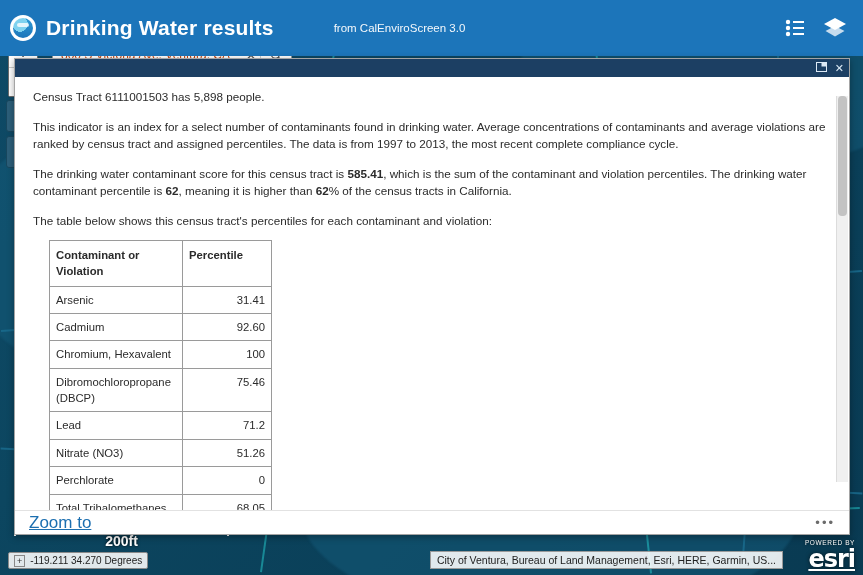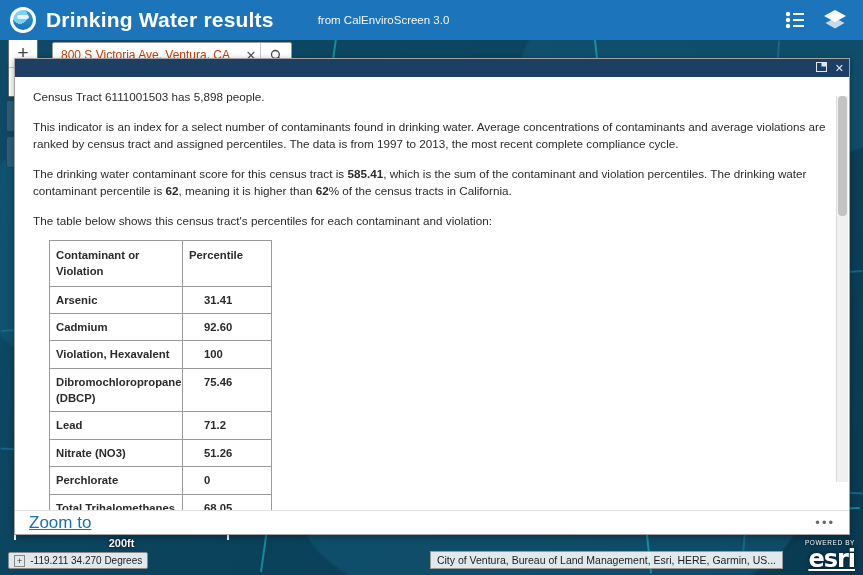--- a/index.html
+++ b/index.html
@@ -33,21 +33,21 @@
     position: absolute;
     border-radius: 50%;
     background: rgba(20, 90, 120, .55);
     filter: blur(1px);
   }
 
   
   #header {
     position: absolute;
     top: 0; left: 0; right: 0;
-    height: 40px;
+    height: 56px;
     background: #1c75ba;
     display: flex;
     align-items: center;
     padding: 0 10px;
     box-sizing: border-box;
     color: #fff;
     z-index: 30;
   }
   #app-logo {
     width: 26px; height: 26px;
@@ -78,21 +78,21 @@
     opacity: .8;
   }
   #app-title {
     font-size: 21px;
     font-weight: bold;
     letter-spacing: .2px;
     white-space: nowrap;
   }
   #app-subtitle {
     font-size: 11.5px;
-    margin-left: 32px;
+    margin-left: 48px;
     opacity: .95;
     white-space: nowrap;
     padding-left: 12px;
   }
   #header-tools {
     margin-left: auto;
     display: flex;
     align-items: center;
     gap: 18px;
     padding-right: 6px;
@@ -224,28 +224,27 @@
     table-layout: fixed;
     margin-left: 16px;
   }
   #contaminant-table th,
   #contaminant-table td {
     border: 1px solid #9a9a9a;
     font-size: 11.3px;
     padding: 5px 6px;
     vertical-align: top;
     color: #2b2b2b;
-    font-weight: bold;
   }
   #contaminant-table th {
     font-weight: bold;
     text-align: left;
     padding: 6px;
   }
-  #contaminant-table td.val { padding-left: 21px; }
+  #contaminant-table td.val { padding-left: 7px; text-align: right; }
   #contaminant-table col.c1 { width: 133px; }
   #contaminant-table col.c2 { width: 89px; }
 
   #popup-scrollbar {
     position: absolute;
     right: 1px; top: 19px;
     width: 11px; bottom: 28px;
     background: #f0f0f0;
     border-left: 1px solid #dcdcdc;
   }
@@ -279,21 +278,21 @@
     font-size: 13px;
     cursor: pointer;
   }
 
   
   #scalebar {
     position: absolute;
     left: 14px; bottom: 26px;
     z-index: 20;
     color: #fff;
-    font-size: 11px;
+    font-size: 14px;
     width: 215px;
   }
   #scalebar-line {
     border-top: 2px solid #ffffff;
     border-left: 2px solid #ffffff;
     border-right: 2px solid #ffffff;
     height: 5px;
   }
   #scalebar-label {
     text-align: center;
@@ -474,21 +473,21 @@
       <tbody>
         <tr>
           <td>Arsenic</td>
           <td class="val">31.41</td>
         </tr>
         <tr>
           <td>Cadmium</td>
           <td class="val">92.60</td>
         </tr>
         <tr>
-          <td>Violation, Hexavalent</td>
+          <td>Chromium, Hexavalent</td>
           <td class="val">100</td>
         </tr>
         <tr>
           <td>Dibromochloropropane (DBCP)</td>
           <td class="val">75.46</td>
         </tr>
         <tr>
           <td>Lead</td>
           <td class="val">71.2</td>
         </tr>

